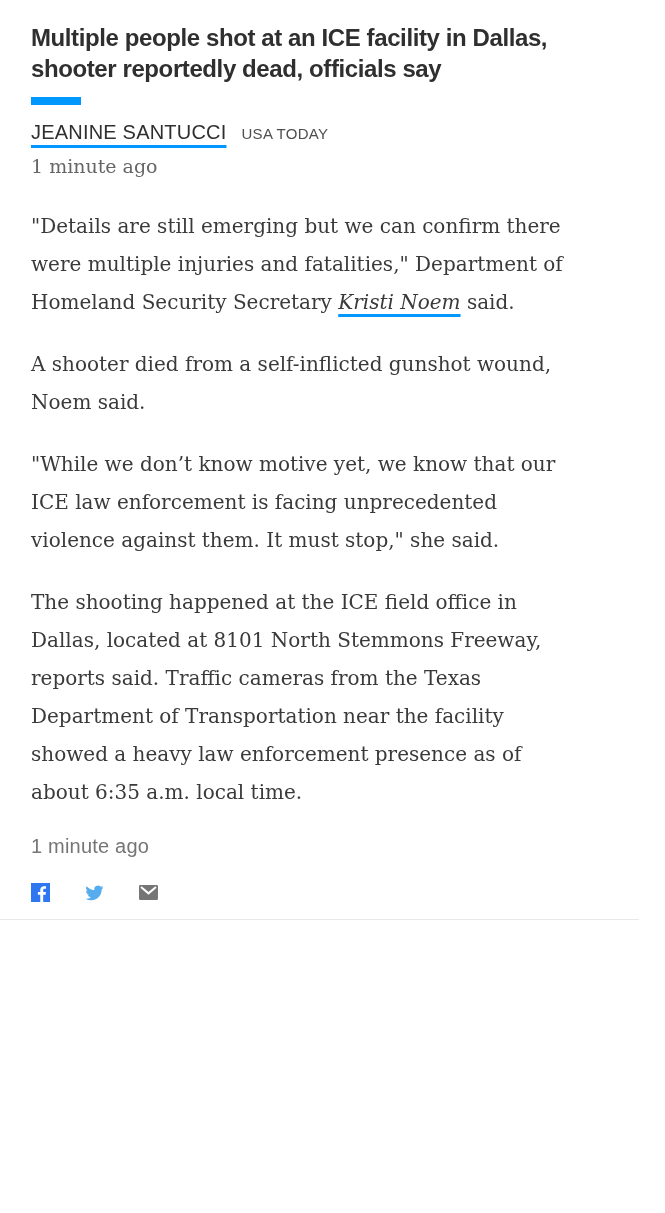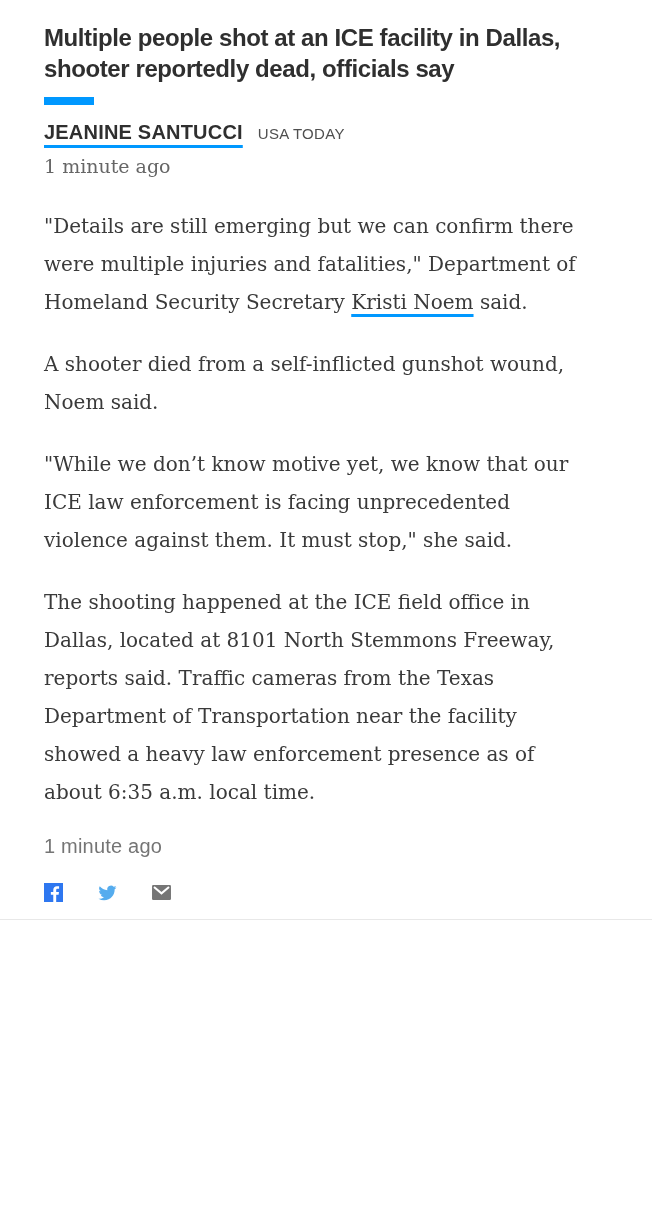--- a/index.html
+++ b/index.html
@@ -1,49 +1,49 @@
 <!DOCTYPE html>
 <html><head>
 <meta charset="utf-8">
 <style>
   html,body{margin:0;padding:0;}
   body{
     width:665px;height:1213px;overflow:hidden;background:#ffffff;
     font-family:"Liberation Sans",sans-serif;
     -webkit-font-smoothing:antialiased;
   }
-  .article{box-sizing:border-box;width:597px;padding:22px 15px 0 44px;}
+  .article{box-sizing:border-box;width:597px;padding:22px 15px 0 31px;}
   .headline{
     margin:0;max-width:575px;
     font-size:24px;line-height:31px;font-weight:700;
     color:#2f2f2f;letter-spacing:-0.4px;white-space:pre-line;
   }
   .accent-bar{width:50px;height:8px;background:#0098ff;margin-top:13px;}
   .byline-row{margin-top:16px;display:flex;align-items:baseline;gap:15px;}
   .author-link{
-    font-size:20px;font-weight:700;color:#2f2f2f;letter-spacing:0.2px;
+    font-size:20px;font-weight:400;color:#2f2f2f;letter-spacing:0.2px;
     text-decoration:underline;text-decoration-color:#0098ff;
     text-decoration-thickness:2.5px;text-underline-offset:6px;
     cursor:pointer;
   }
   .source-label{font-size:15px;color:#4f4f4f;letter-spacing:0.3px;}
   .pub-time{
     margin-top:11px;font-family:"DejaVu Serif","Liberation Serif",serif;
     font-size:19px;color:#666666;
   }
   .article-body{
     margin-top:30px;max-width:596px;
     font-family:"DejaVu Serif","Liberation Serif",serif;
     font-size:20px;line-height:38px;color:#3a3a3a;
   }
   .article-body p{margin:0 0 24px 0;}
   .inline-link{
     color:inherit;cursor:pointer;
     text-decoration:underline;text-decoration-color:#0098ff;
-    text-decoration-thickness:2.5px;text-underline-offset:5px;
+    text-decoration-thickness:2.5px;text-underline-offset:5px;font-style:italic;
   }
   .updated-time{margin-top:16px;font-size:20px;color:#757575;letter-spacing:0.2px;}
   .share-row{margin-top:25px;display:flex;align-items:center;gap:34px;height:19px;}
   .share-btn{display:inline-flex;align-items:center;cursor:pointer;}
   .section-divider{margin-top:17px;border-top:1px solid #e8e8e8;width:665px;margin-left:-57px;}
 </style>
 </head>
 <body>
 
 <div class="article">

